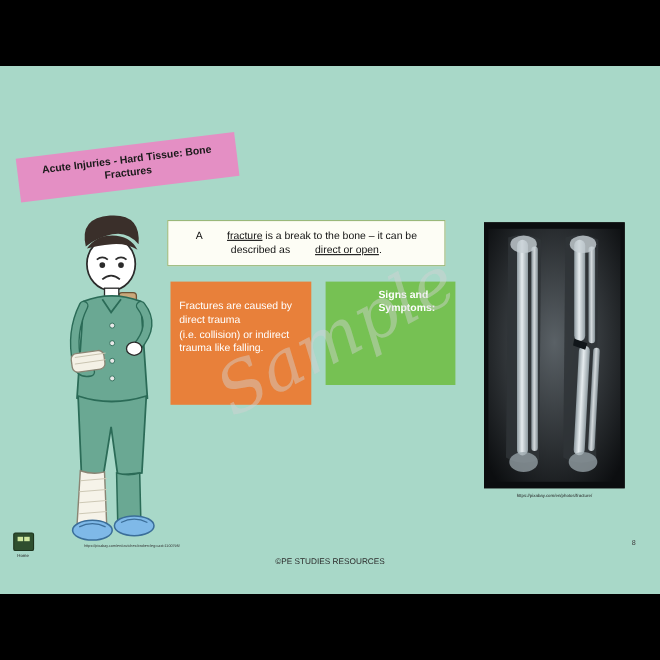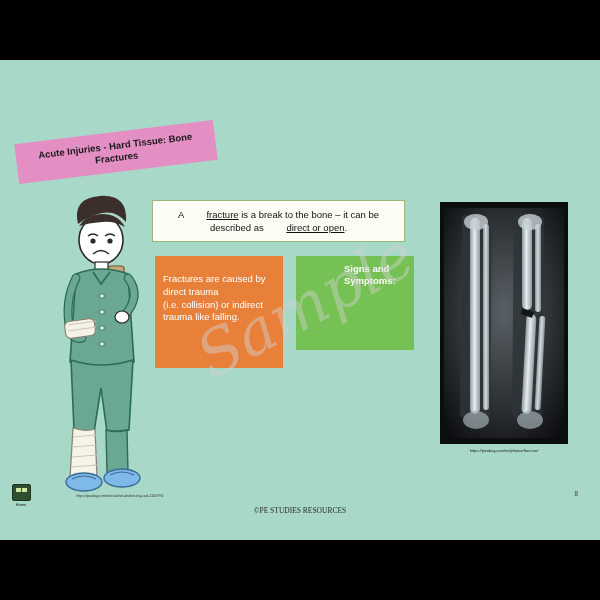--- a/index.html
+++ b/index.html
@@ -176,21 +176,20 @@
   }
   
   #footer-text {
     position: absolute;
     left: 0;
     top: 446px;
     width: 600px;
     text-align: center;
     font-size: 7.5px;
     color: #2b2b2b;
-    font-family: Liberation Serif, serif;
   }
   #page-number {
     position: absolute;
     right: 22px;
     top: 430px;
     font-size: 6.5px;
     color: #444;
   }
   
   #home-button {

